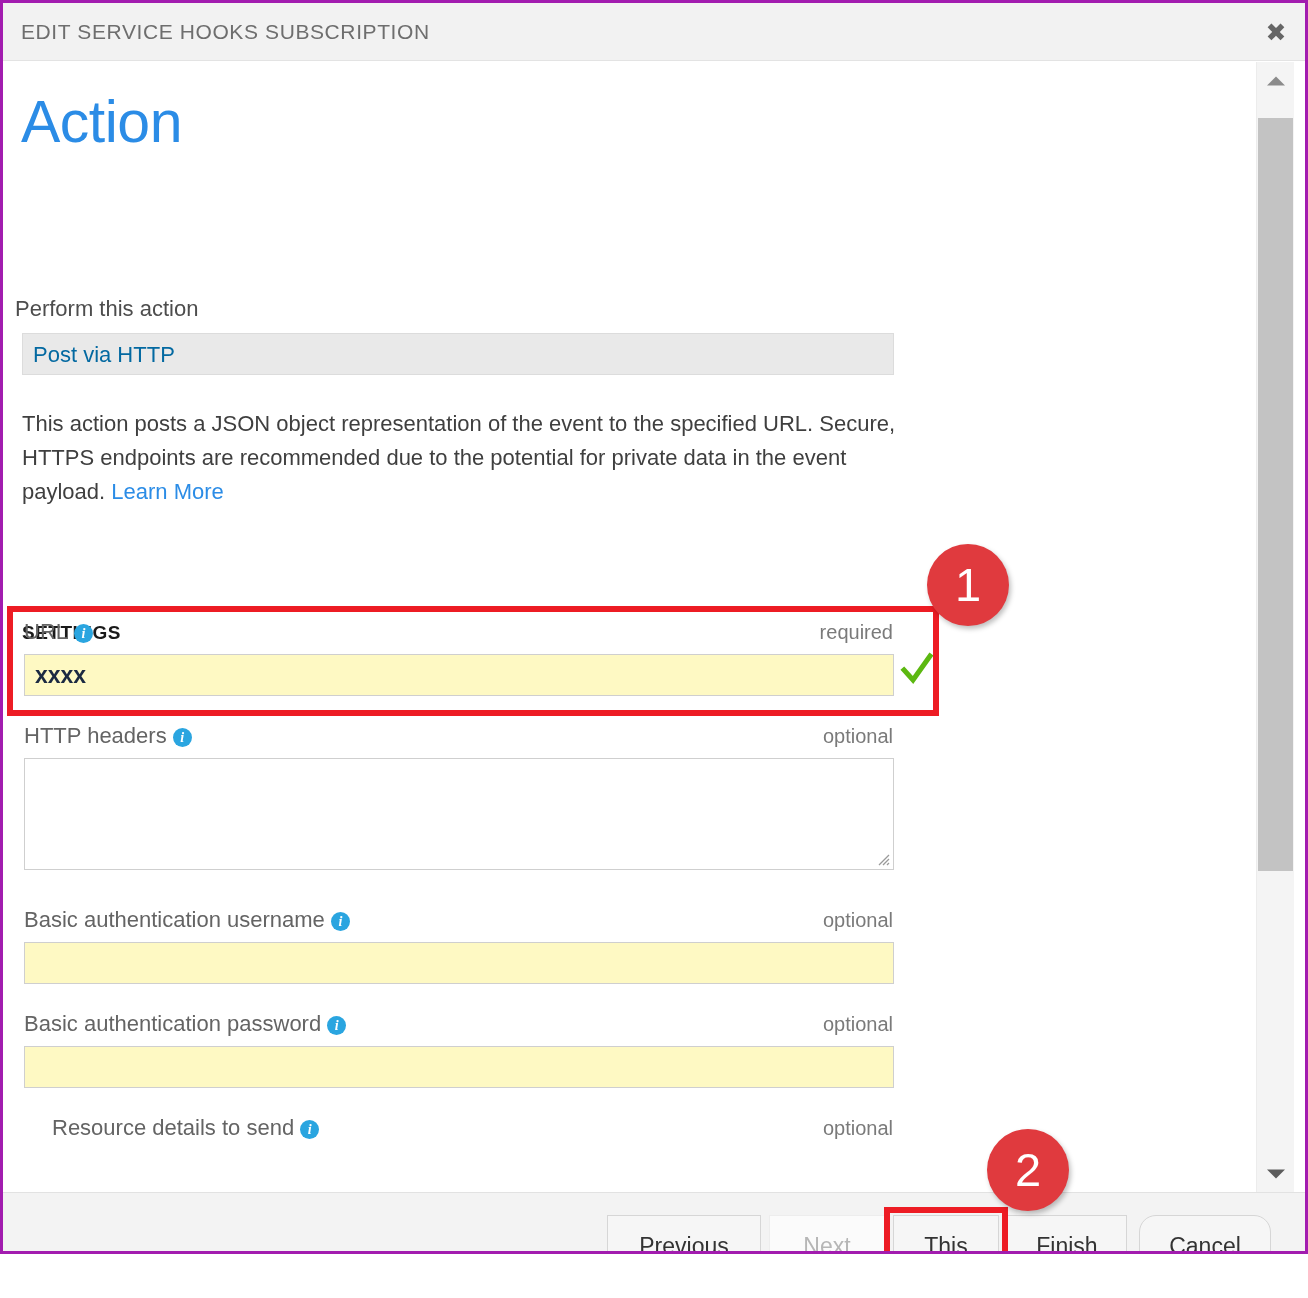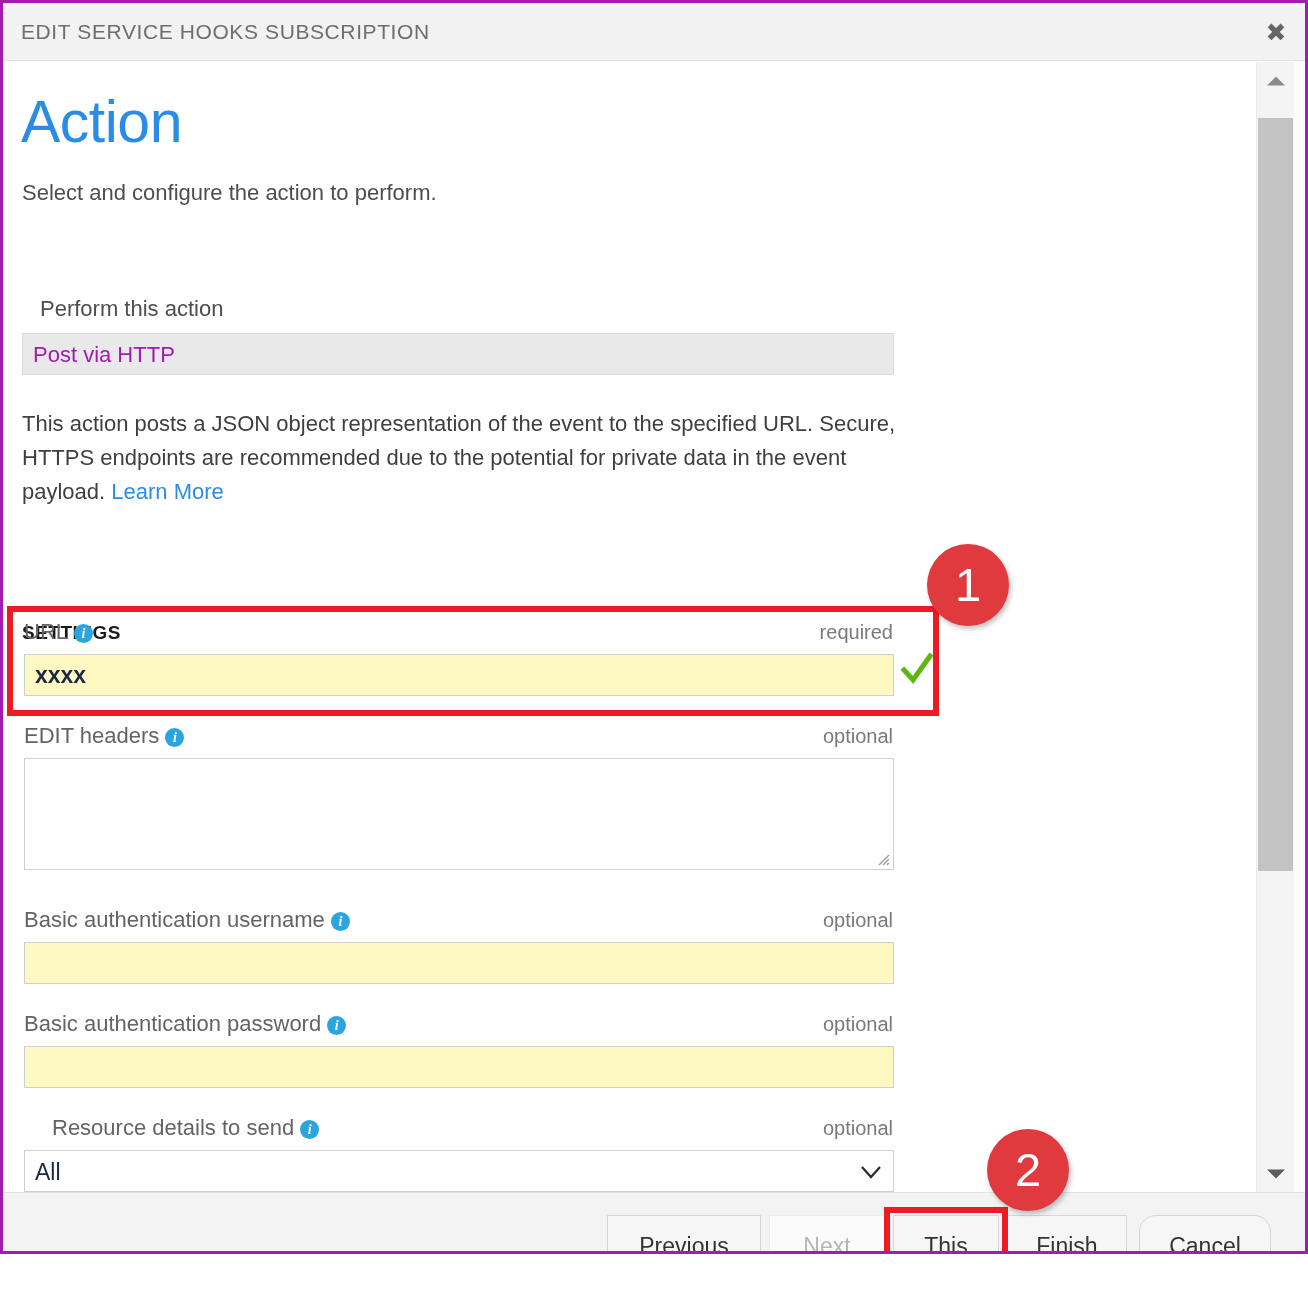--- a/index.html
+++ b/index.html
@@ -69,36 +69,36 @@
   }
   #page-subtitle {
     position: absolute;
     left: 19px; top: 118px;
     font-size: 22px;
     color: #4d4d4d;
   }
 
   #perform-label {
     position: absolute;
-    left: 37px; top: 234px;
+    left: 12px; top: 234px;
     font-size: 22px;
     color: #4d4d4d;
   }
   #action-select {
     position: absolute;
     left: 19px; top: 271px;
     width: 872px; height: 42px;
     background: #e9e9e9;
     border: 1px solid #dcdcdc;
   }
   #action-select-text {
     position: absolute;
     left: 10px; top: 8px;
     font-size: 22px;
-    color: #a21caf;
+    color: #0369a1;
   }
 
   #desc-para {
     position: absolute;
     left: 19px; top: 345px;
     width: 880px;
     font-size: 22px;
     line-height: 34px;
     color: #3f3f3f;
   }
@@ -364,21 +364,20 @@
 <div id="dialog">
 
   <div id="titlebar">
     <div id="titlebar-text">EDIT SERVICE HOOKS SUBSCRIPTION</div>
     <div id="close-btn">✖</div>
   </div>
 
   <div id="content">
 
     <div id="page-title">Action</div>
-    <div id="page-subtitle">Select and configure the action to perform.</div>
 
     <div id="perform-label">Perform this action</div>
     <div id="action-select">
       <div id="action-select-text">Post via HTTP</div>
     </div>
 
     <div id="desc-para">
       <span>This action posts a JSON object representation of the event to the specified URL. Secure, HTTPS endpoints are recommended due to the potential for private data in the event payload. </span><a id="desc-link">Learn More</a>
     </div>
 
@@ -387,21 +386,21 @@
     <div class="field-label" id="url-label">
       <span>URL</span><span class="info-icon">i</span>
     </div>
     <div class="field-req" id="url-req">required</div>
     <input class="text-input" id="url-input" type="text" value="xxxx" style="">
     <svg id="url-check" viewBox="0 0 34 40">
       <path d="M4 20 L13 30 L30 6" stroke="#5cb811" stroke-width="5" fill="none" stroke-linecap="square"></path>
     </svg>
 
     <div class="field-label" id="headers-label">
-      <span>EDIT headers</span><span class="info-icon">i</span>
+      <span>HTTP headers</span><span class="info-icon">i</span>
     </div>
     <div class="field-req" id="headers-req">optional</div>
     <textarea id="headers-area" style=""></textarea>
     <svg id="headers-grip" viewBox="0 0 14 14">
       <path d="M13 3 L3 13 M13 7 L7 13 M13 11 L11 13" stroke="#9a9a9a" stroke-width="1.3"></path>
     </svg>
 
     <div class="field-label" id="user-label">
       <span>Basic authentication username</span><span class="info-icon">i</span>
     </div>
@@ -411,26 +410,20 @@
     <div class="field-label" id="pass-label">
       <span>Basic authentication password</span><span class="info-icon">i</span>
     </div>
     <div class="field-req" id="pass-req">optional</div>
     <input class="text-input" id="pass-input" type="text" value="" style="">
 
     <div class="field-label" id="res-label">
       <span>Resource details to send</span><span class="info-icon">i</span>
     </div>
     <div class="field-req" id="res-req">optional</div>
-    <div id="res-select">
-      <div id="res-select-text">All</div>
-      <svg id="res-chevron" viewBox="0 0 28 24">
-        <path d="M5 7 L14 17 L23 7" stroke="#2b2b2b" stroke-width="2.2" fill="none"></path>
-      </svg>
-    </div>
 
     <div id="highlight-url"></div>
     <div id="badge-1">1</div>
   </div>
 
   <div id="scrollbar">
     <div id="scroll-up">
         <span class="arrow-glyph"></span>
       </div>
     <div id="scroll-thumb"></div>

